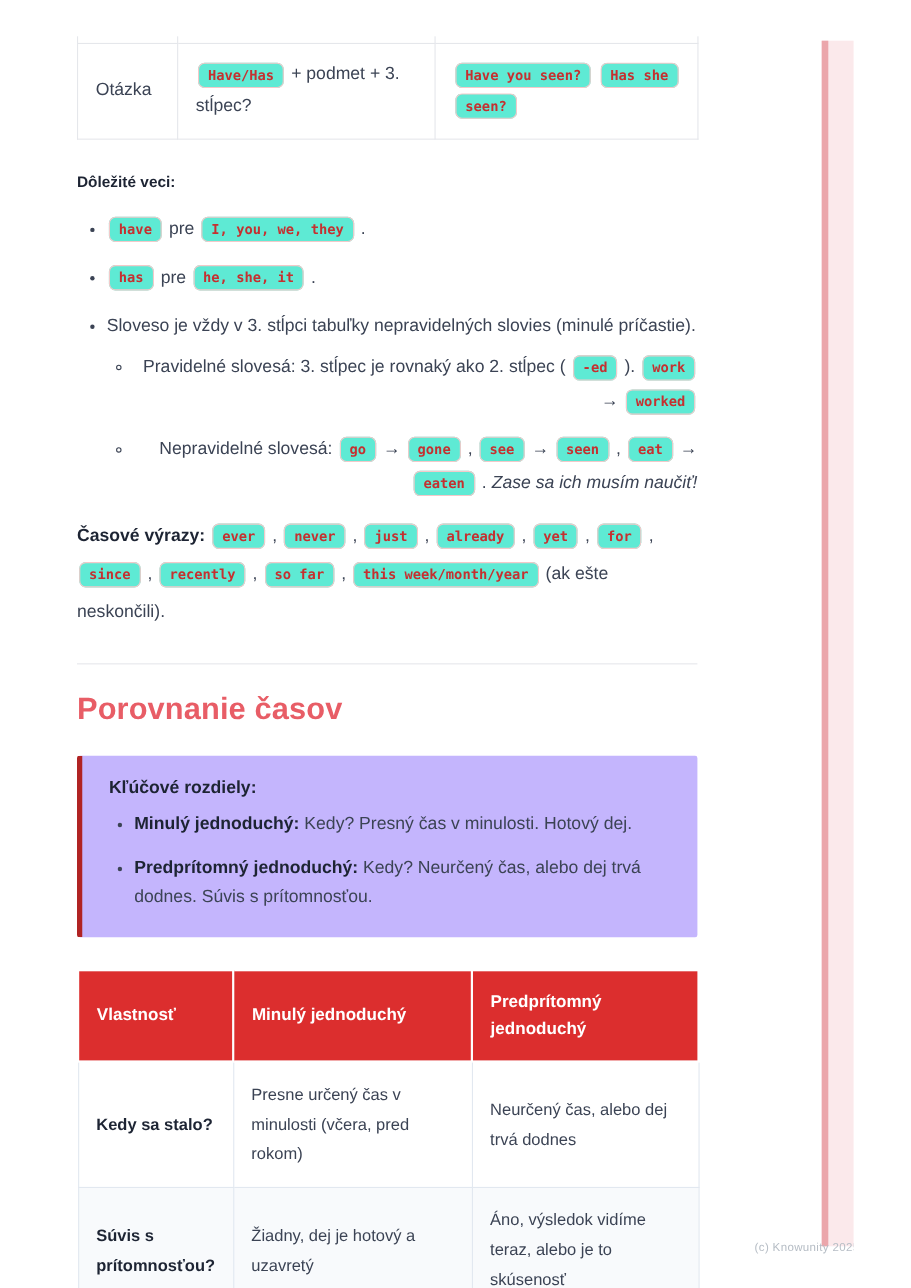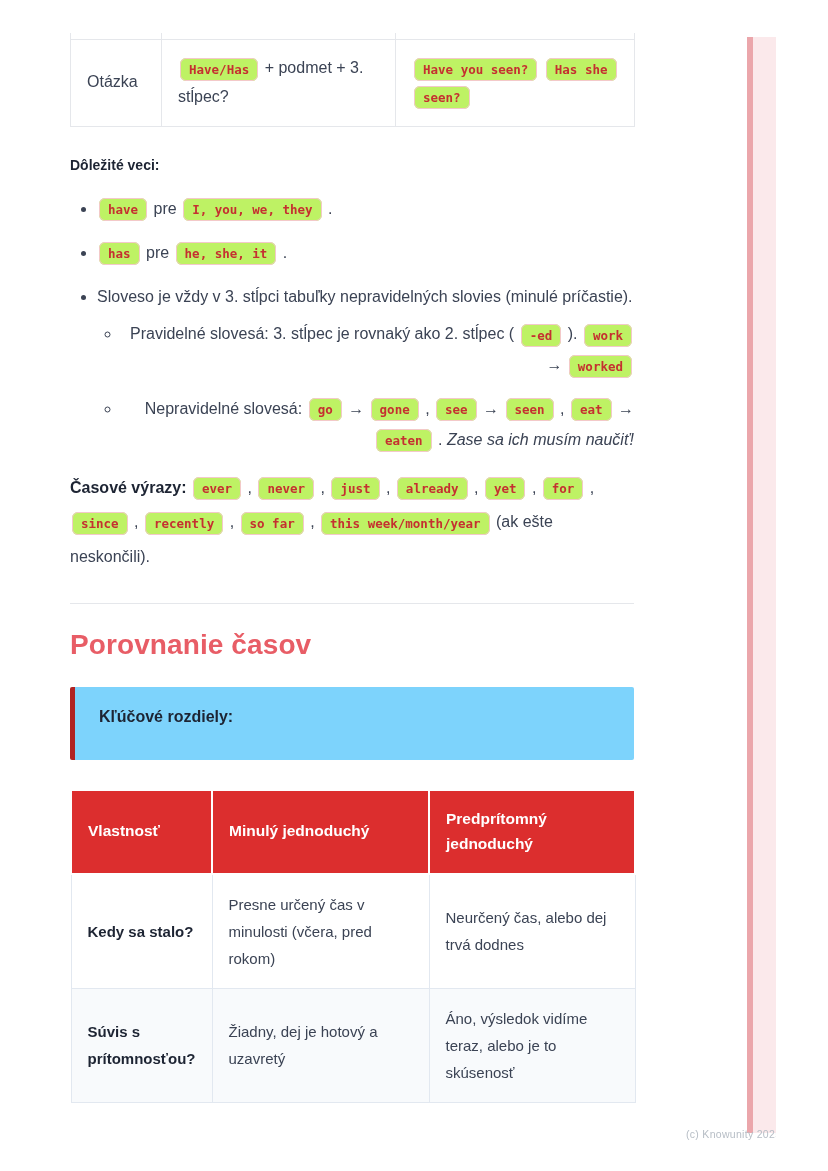--- a/index.html
+++ b/index.html
@@ -18,21 +18,21 @@
     top: 0;
     width: 564px;
   }
 
   
   .chip {
     font-family: "DejaVu Sans Mono", monospace;
     font-size: 12.5px;
     font-weight: 700;
     color: #c53030;
-    background: #bef264;
+    background: #5eead4;
     border: 1px solid #f3c9c9;
     border-radius: 6px;
     padding: 2.5px 8px 3.5px;
     margin: 0 2px;
     line-height: 1.5;
     -webkit-box-decoration-break: clone;
     box-decoration-break: clone;
   }
 
   
@@ -102,21 +102,21 @@
     color: #e85d66;
     font-size: 28px;
     font-weight: 700;
     margin: 25px 0 0 0;
     letter-spacing: 0.1px;
   }
 
   
   .callout {
     margin-top: 26px;
-    background: #7dd3fc;
+    background: #c4b5fd;
     border-left: 5px solid #b02323;
     border-radius: 2px;
     padding: 21px 24px 23px 24px;
     box-sizing: border-box;
   }
   .callout .ctitle {
     font-weight: 700;
     font-size: 16px;
     color: #1d2433;
     margin: 0 0 11px 0;
@@ -226,20 +226,24 @@
     </ul>
 
     <p class="time"><strong>Časové výrazy: </strong><code class="chip">ever</code> , <code class="chip">never</code> , <code class="chip">just</code> , <code class="chip">already</code> , <code class="chip">yet</code> , <code class="chip">for</code> , <code class="chip">since</code> , <code class="chip">recently</code> , <code class="chip">so far</code> , <code class="chip">this week/month/year</code> (ak ešte neskončili).</p>
 
     <hr class="divider">
 
     <h2 class="compare">Porovnanie časov</h2>
 
     <div class="callout">
       <p class="ctitle">Kľúčové rozdiely:</p>
+      <ul>
+        <li><strong>Minulý jednoduchý:</strong> Kedy? Presný čas v minulosti. Hotový dej.</li>
+        <li><strong>Predprítomný jednoduchý:</strong> Kedy? Neurčený čas, alebo dej trvá dodnes. Súvis s prítomnosťou.</li>
+      </ul>
     </div>
 
     <table class="t2">
       <colgroup>
           <col style="width:141px">
           <col style="width:217px">
           <col style="width:206px">
         </colgroup>
       <thead>
         <tr>

